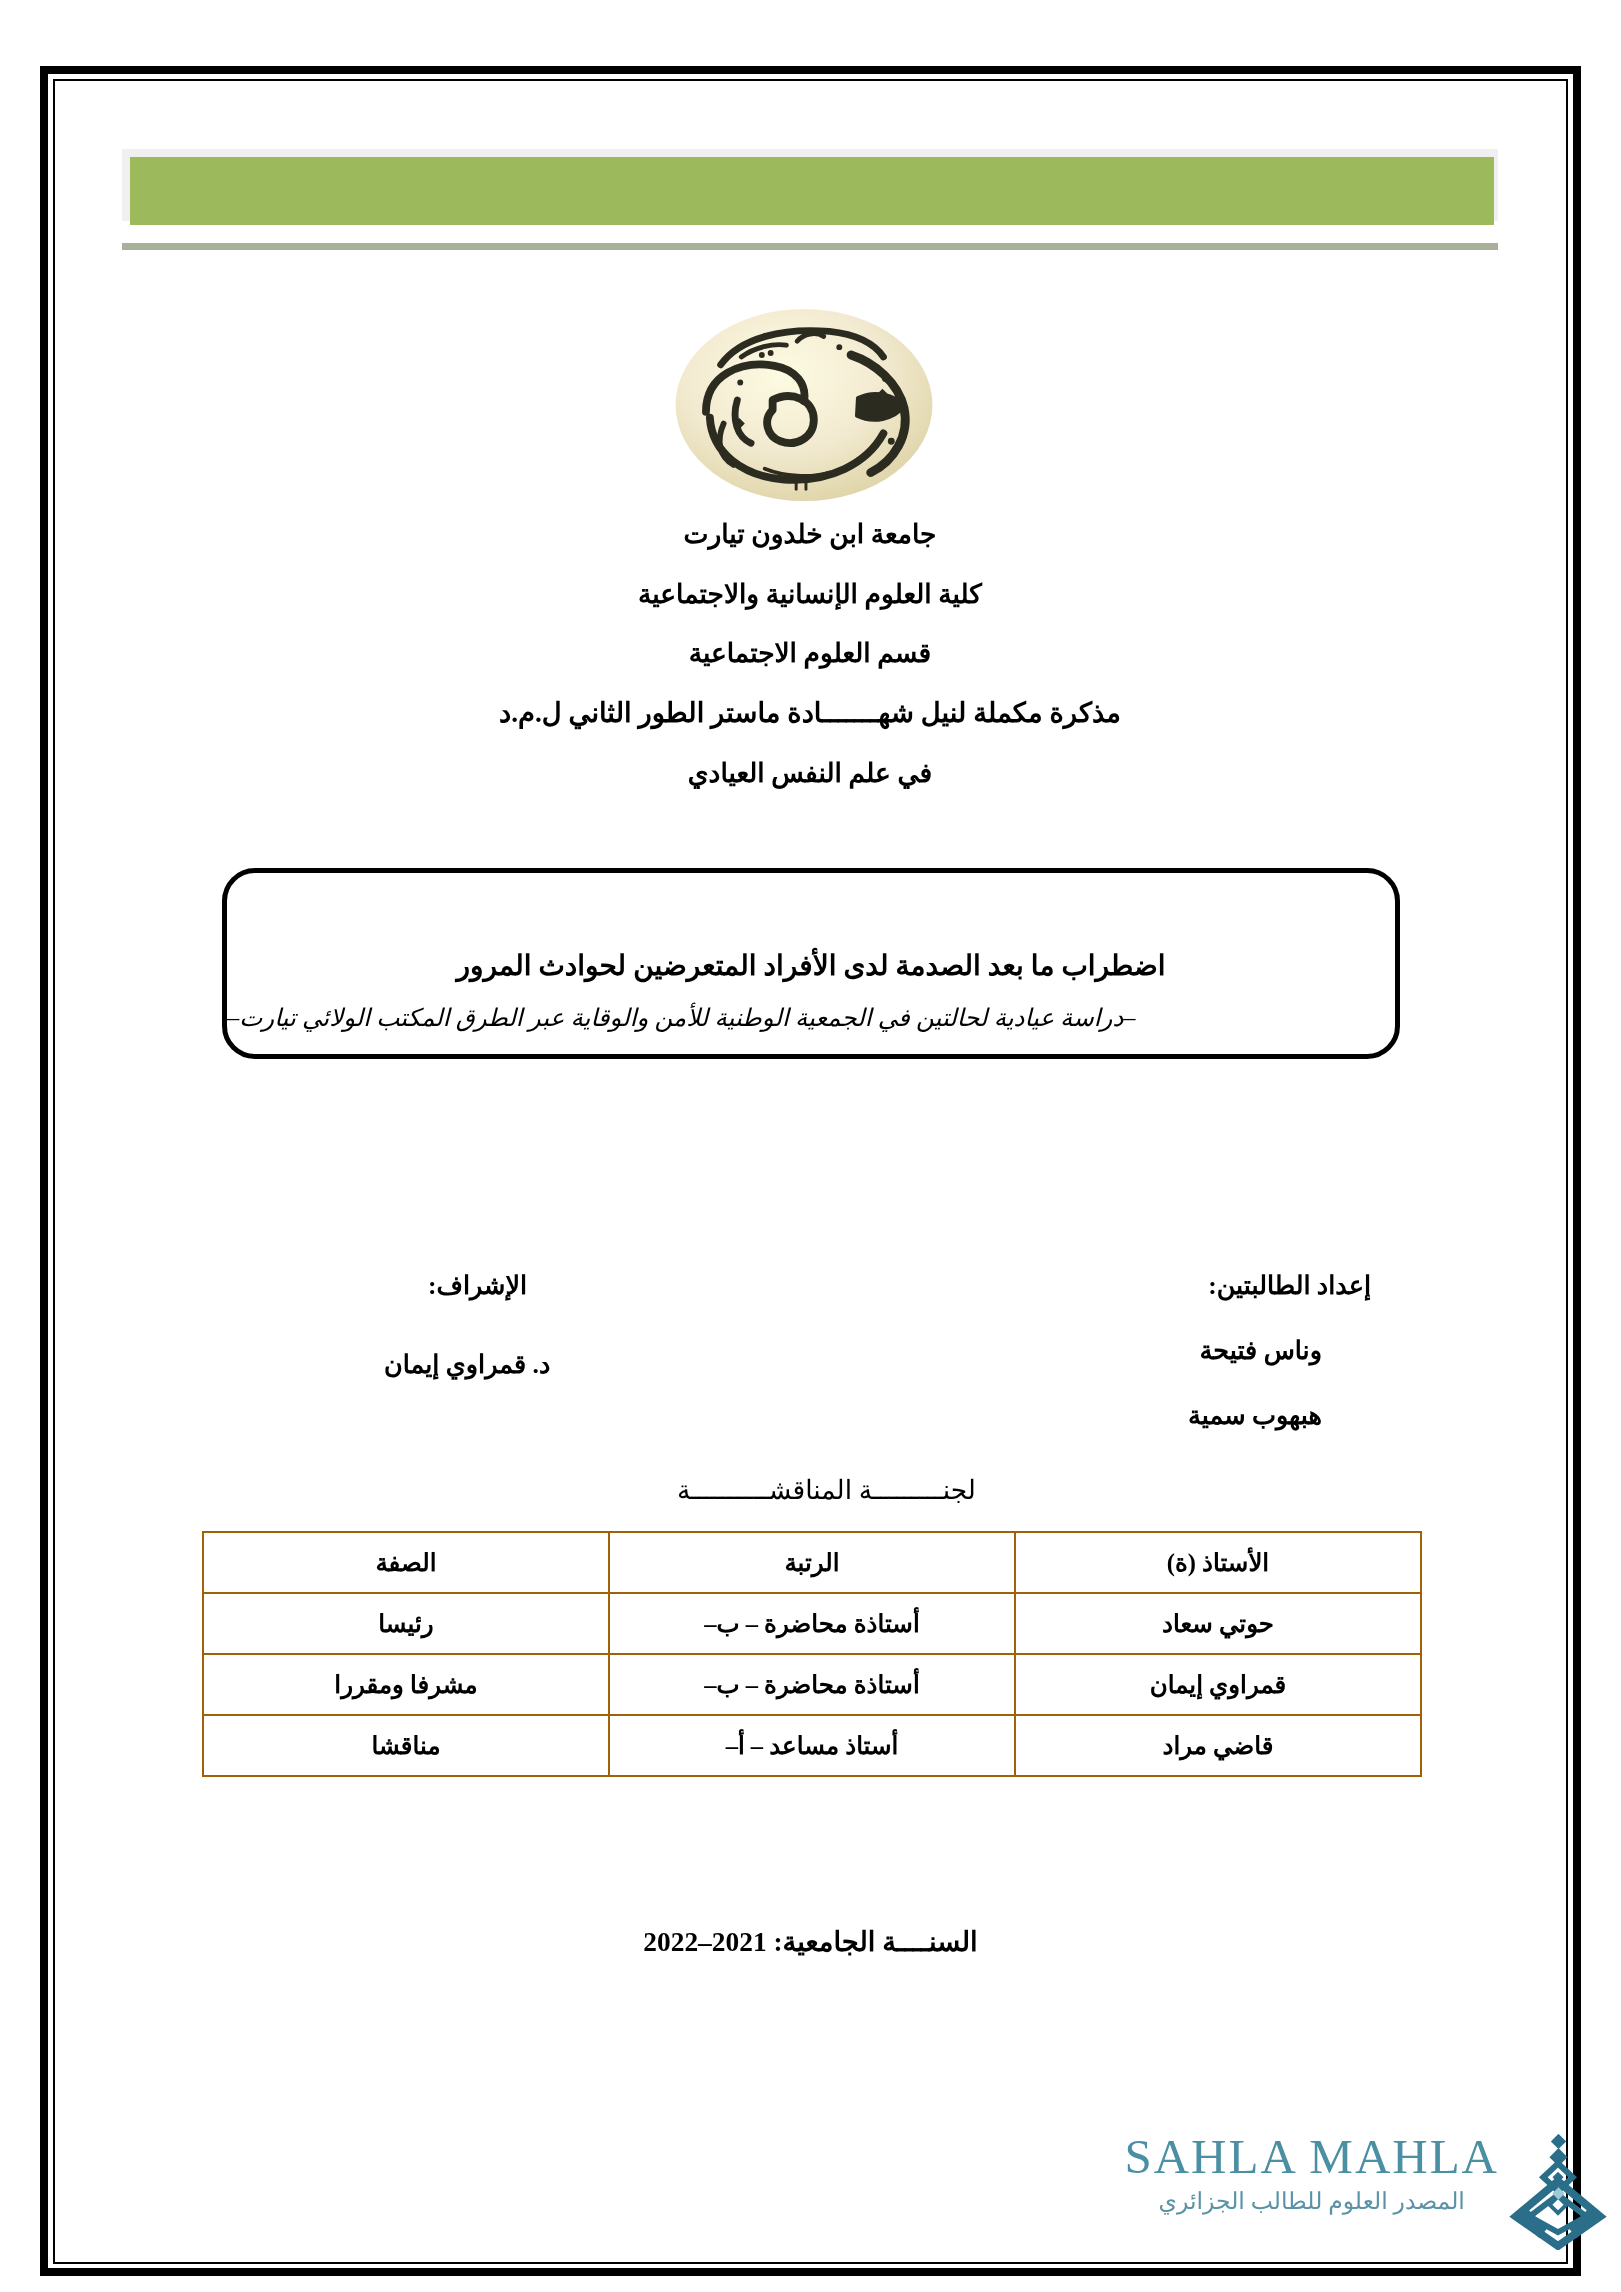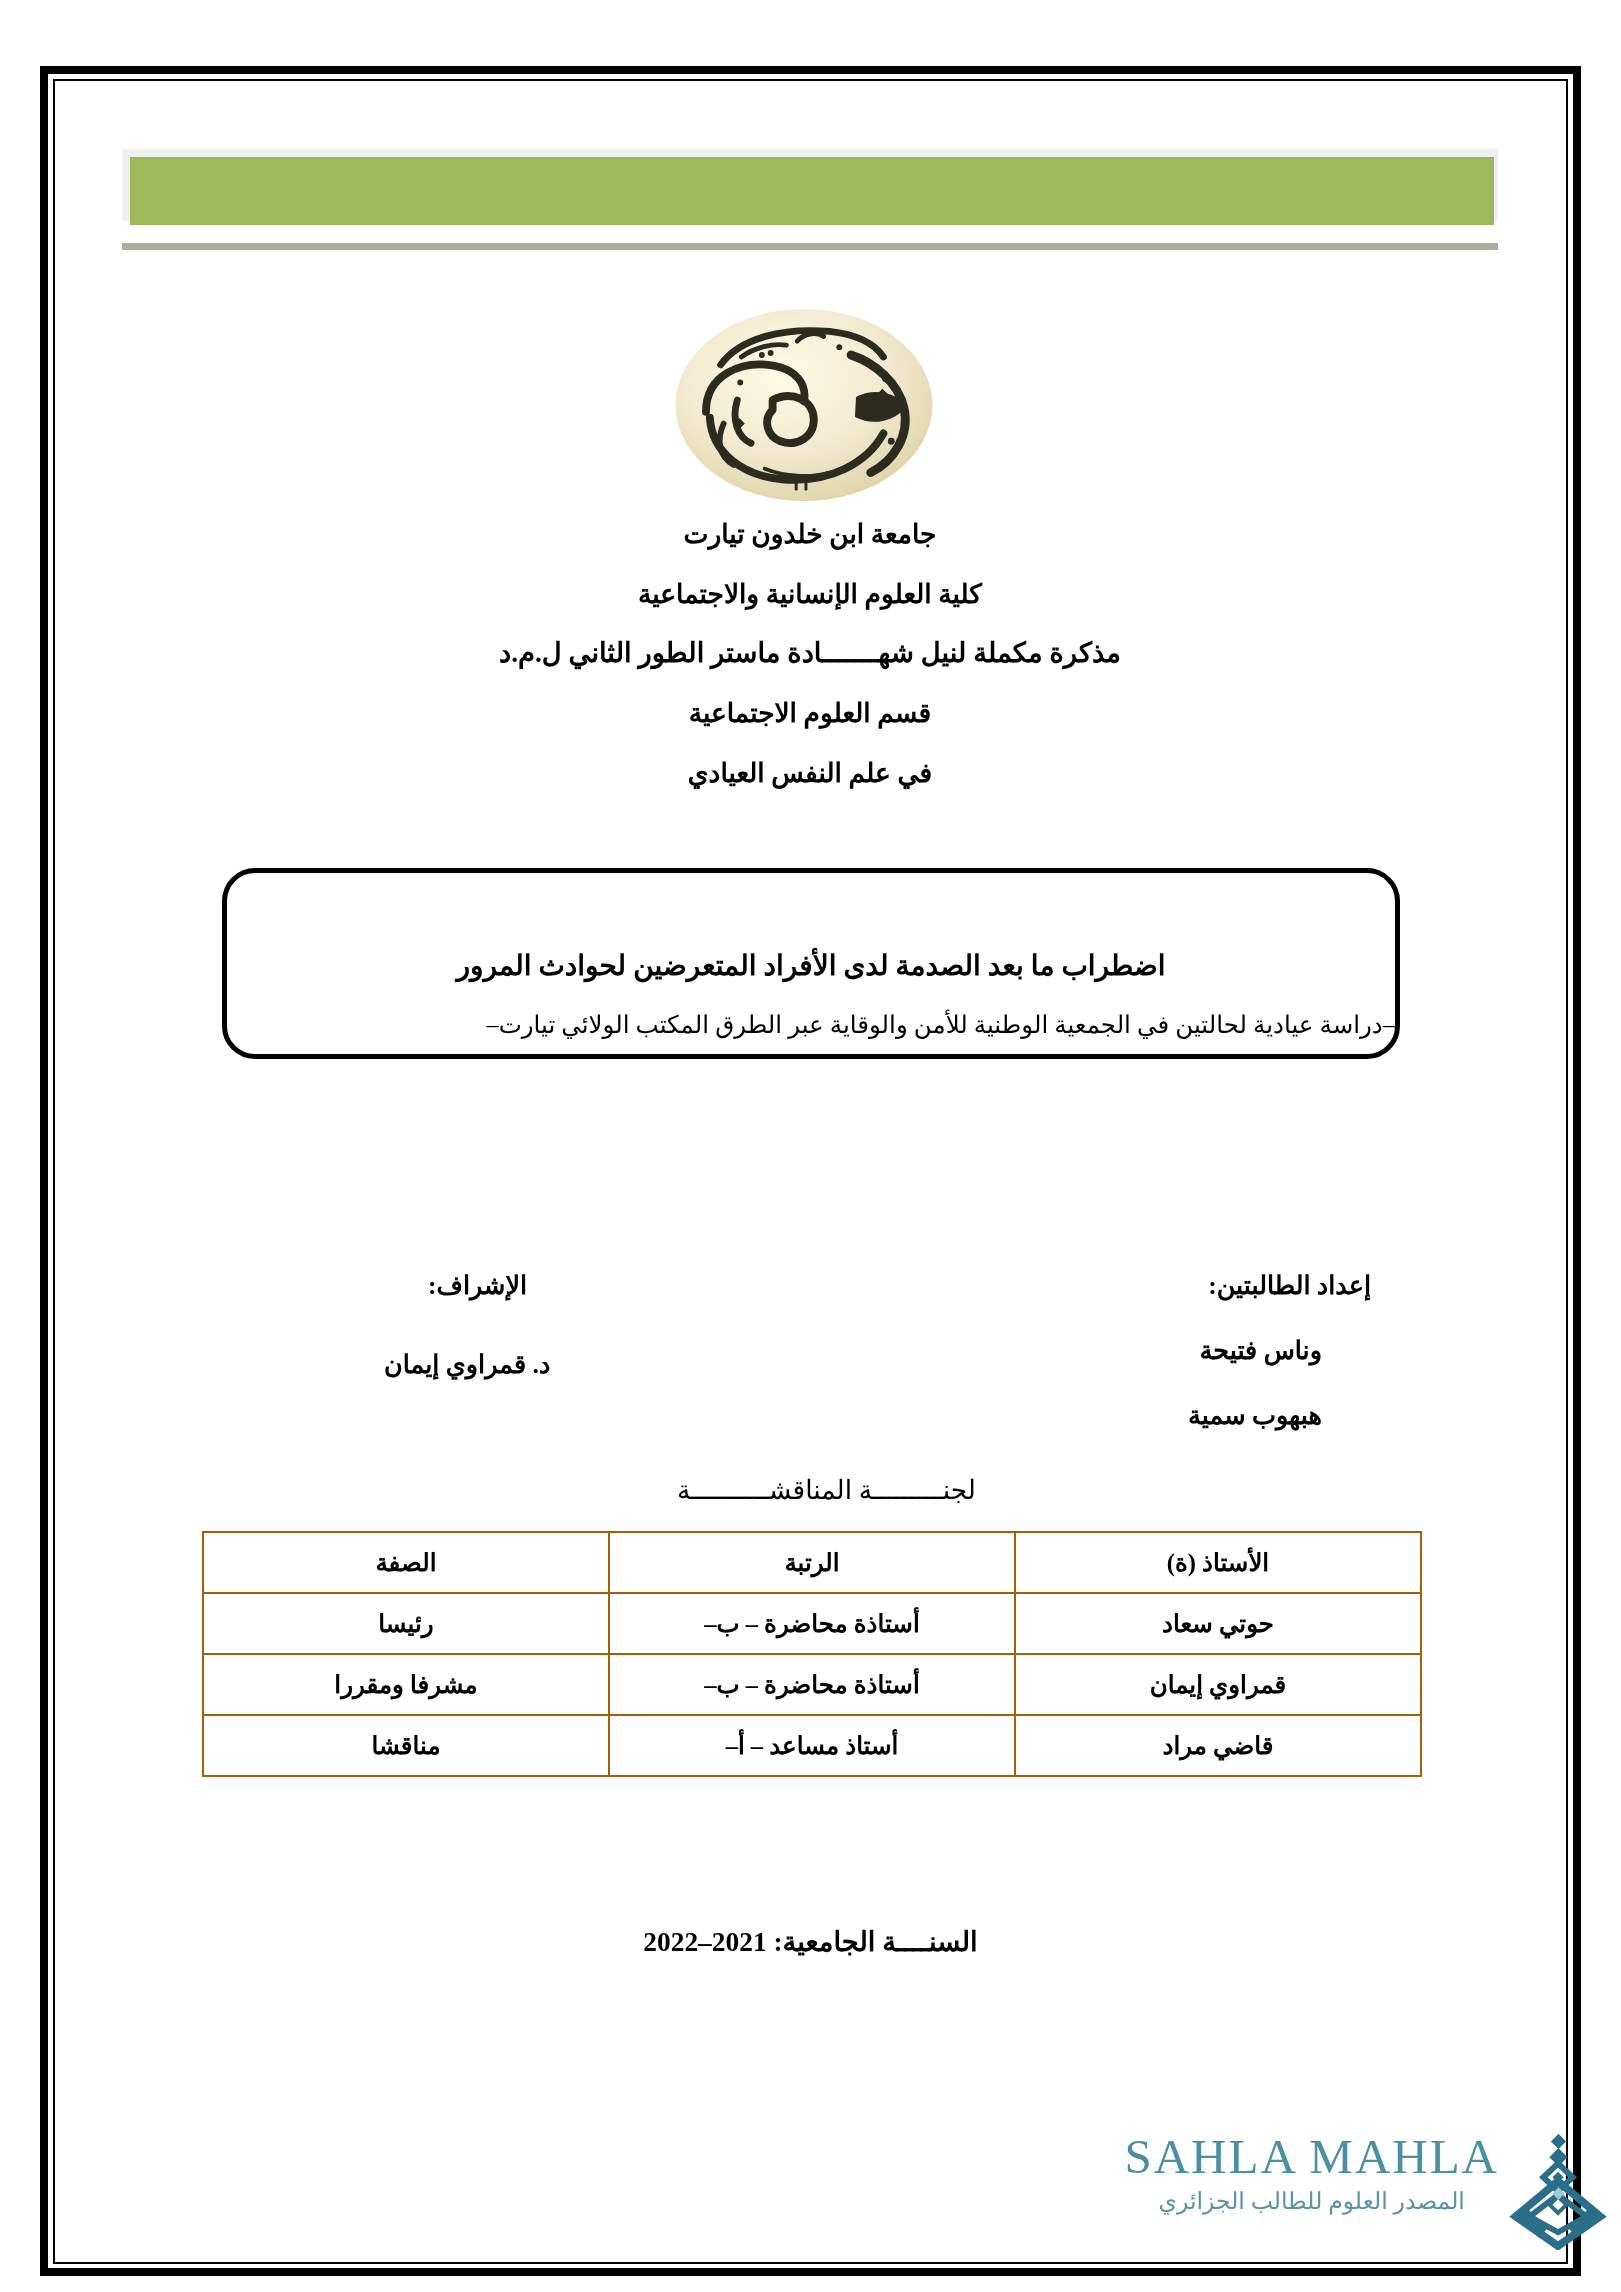--- a/index.html
+++ b/index.html
@@ -116,28 +116,29 @@
     text-align: center;
     font-family: "Liberation Serif", "DejaVu Serif", serif;
     font-weight: bold;
     font-size: 28px;
     color: #000000;
     direction: rtl;
   }
   .title-sub {
     position: absolute;
     left: 0;
-    top: 137px;
+    top: 130px;
     width: 100%;
-    text-align: right;
+    text-align: left;
     font-family: "Liberation Serif", "DejaVu Serif", serif;
     font-weight: normal;
     font-size: 24.5px;
     color: #000000;
     direction: rtl;
+    font-style: italic;
   }
 
   
   .authors {
     position: absolute;
     left: 222px;
     top: 1245px;
     width: 1178px;
     direction: rtl;
   }
@@ -317,22 +318,22 @@
         <circle cx="95" cy="80" r="3"></circle>
         <rect x="90" y="118" width="8" height="8" transform="rotate(45 94 122)"></rect>
         <rect x="236" y="88" width="8" height="8" transform="rotate(45 240 92)"></rect>
       </g>
     </svg>
   </div>
 
   <div class="header-block">
     <div class="header-line">جامعة ابن خلدون تيارت</div>
     <div class="header-line">كلية العلوم الإنسانية والاجتماعية</div>
+    <div class="header-line">قسم العلوم الاجتماعية</div>
     <div class="header-line wide">مذكرة مكملة لنيل شهـــــــادة ماستر الطور الثاني ل.م.د</div>
-    <div class="header-line">قسم العلوم الاجتماعية</div>
     <div class="header-line">في علم  النفس العيادي</div>
   </div>
 
   <div class="title-box">
     <div class="title-main">اضطراب ما بعد الصدمة لدى الأفراد المتعرضين لحوادث المرور</div>
     <div class="title-sub">–دراسة عيادية لحالتين في الجمعية الوطنية للأمن والوقاية عبر الطرق المكتب الولائي تيارت–</div>
   </div>
 
   <div class="authors">
     <div class="authors-row">

